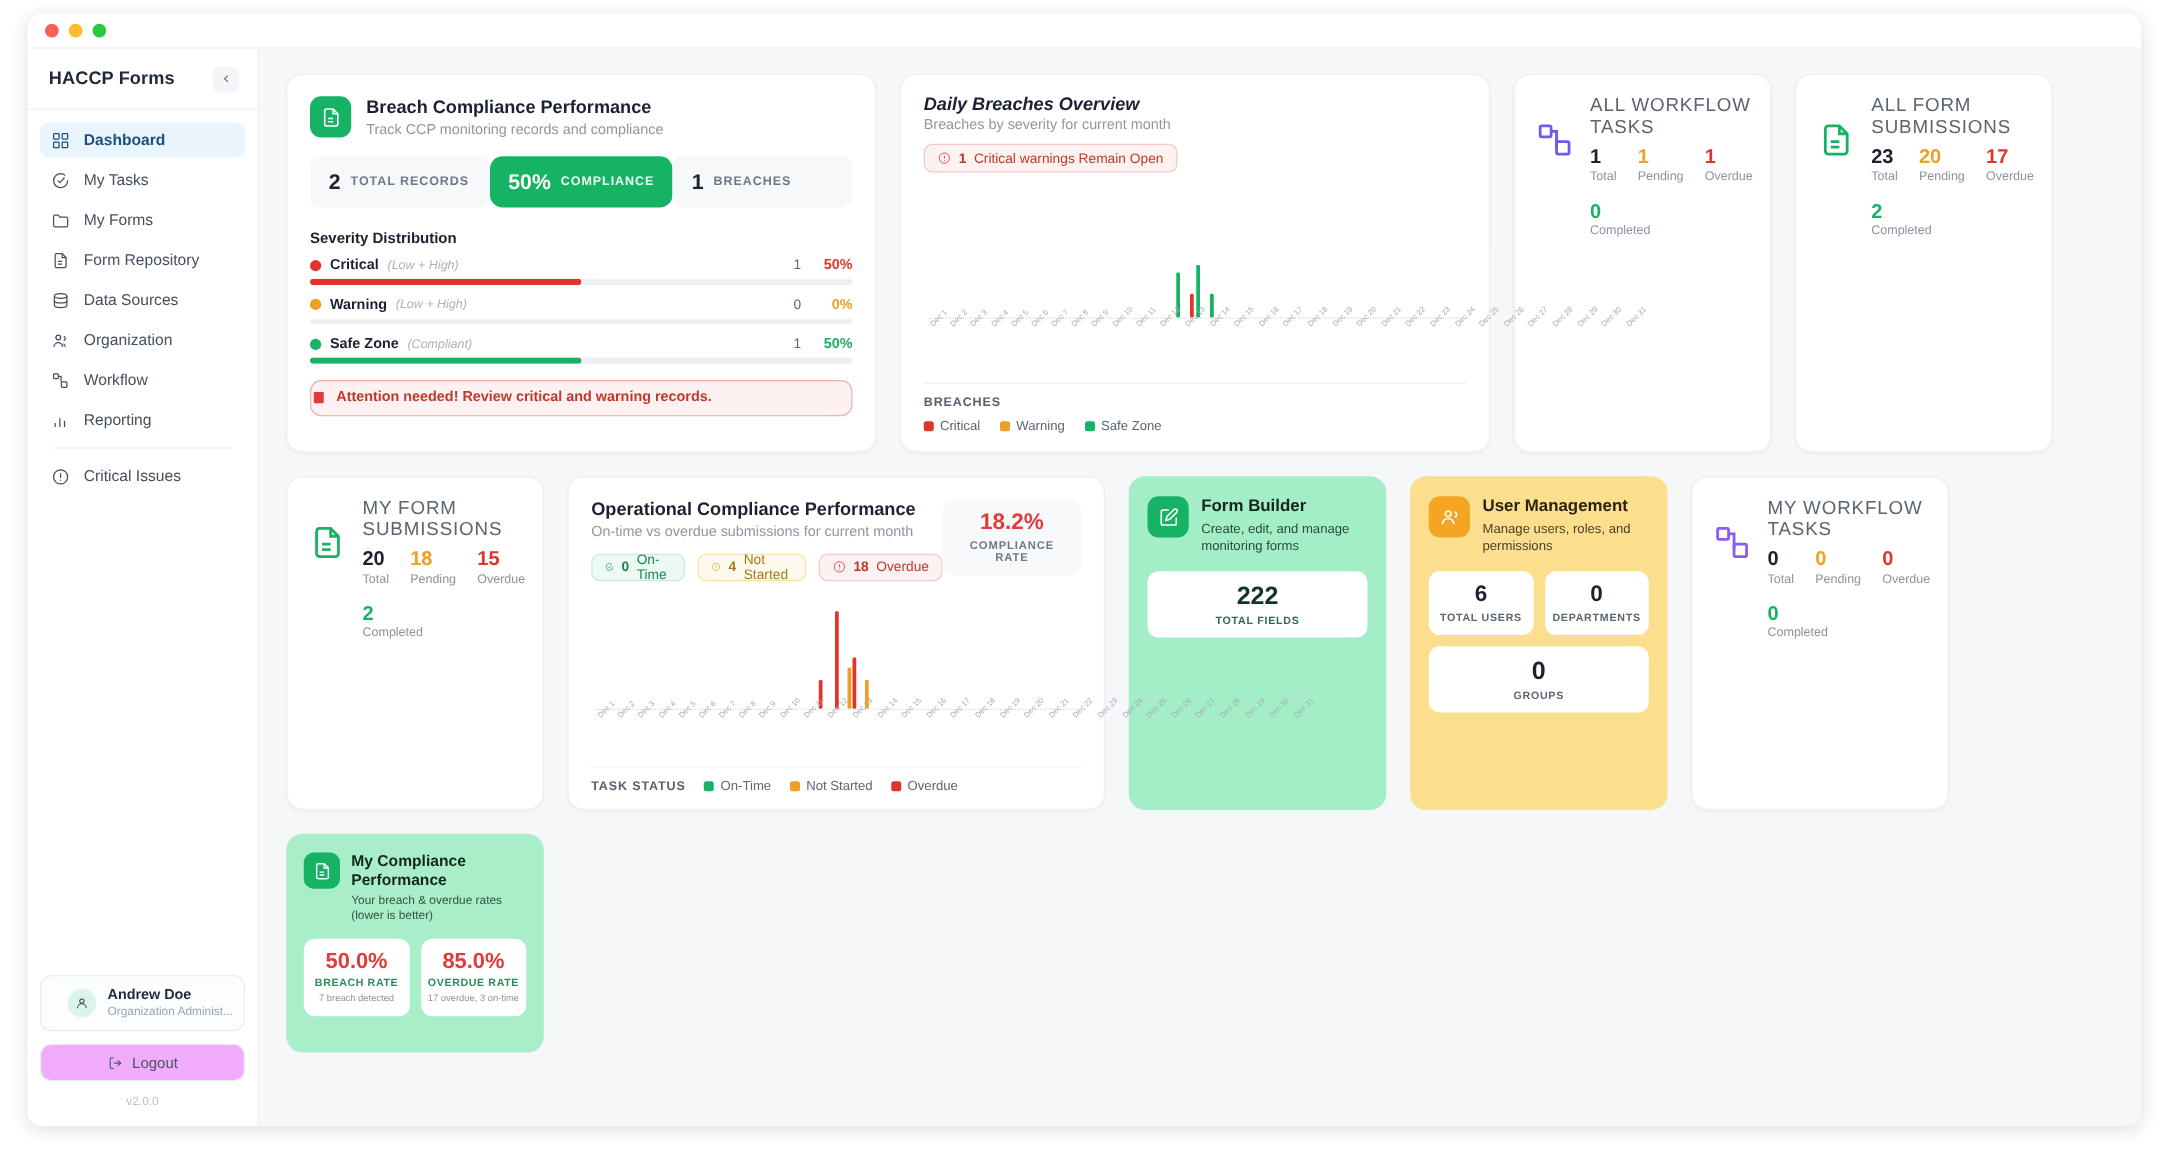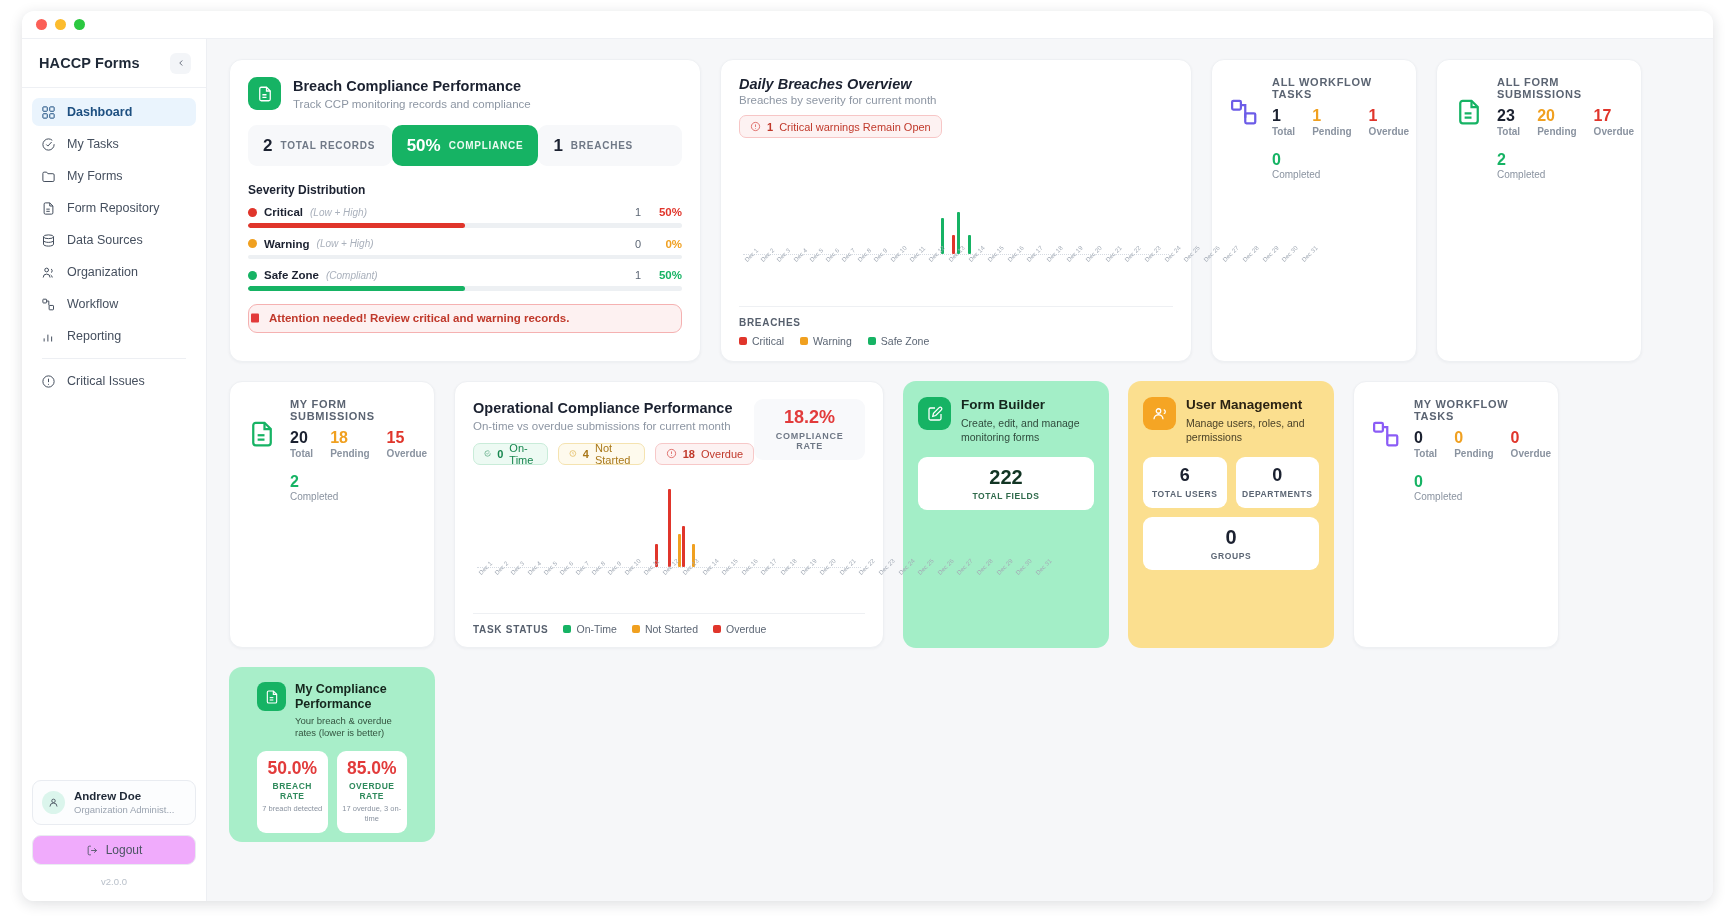--- a/index.html
+++ b/index.html
@@ -65,21 +65,21 @@
   }
   .nav-item.active { background: #eaf4fd; color: #1d4f80; font-weight: 600; }
   .nav-icon { width: 15px; height: 15px; display: flex; align-items: center; justify-content: center; flex-shrink: 0; }
   .nav-icon svg { width: 15px; height: 15px; stroke: currentColor; fill: none; stroke-width: 1.6; }
   .nav-sep { height: 1px; background: #edeff3; margin: 8px 10px; }
 
   .sidebar-foot { margin-top: auto; padding: 0 10px 14px 10px; }
   .profile {
     display: flex; align-items: center; gap: 9px;
     border: 1px solid #e9ecf1; border-radius: 9px;
-    padding: 8px 9px; margin-bottom: 10px; cursor: pointer;
+    padding: 8px 21px; margin-bottom: 10px; cursor: pointer;
     background: #fcfdfe;
   }
   .avatar {
     width: 23px; height: 23px; border-radius: 50%;
     background: #dbf5ec; display: flex; align-items: center; justify-content: center;
     flex-shrink: 0;
   }
   .avatar svg { width: 13px; height: 13px; stroke: #3b4453; fill: none; stroke-width: 1.5; }
   .pname { font-size: 11.5px; font-weight: 700; color: #1f2937; line-height: 1.25; }
   .prole { font-size: 9.5px; color: #9aa3b0; line-height: 1.3; white-space: nowrap; overflow: hidden; }
@@ -184,24 +184,24 @@
   .legend-title { font-size: 10px; font-weight: 700; letter-spacing: .7px; color: #565f6d; margin-bottom: 7px; }
   .legend-row { display: flex; gap: 16px; align-items: center; }
   .lg { display: flex; align-items: center; gap: 5px; font-size: 10.5px; color: #5c6674; }
   .lg i { width: 8px; height: 8px; border-radius: 2px; display: block; }
 
   
   .kpi { width: 206px; height: 303px; padding: 16px 15px; display: flex; gap: 11px; align-items: flex-start; }
   .kpi-ic { width: 34px; height: 34px; flex-shrink: 0; display: flex; align-items: center; justify-content: center; margin-top: 19px; }
   .kpi-ic svg { width: 30px; height: 30px; fill: none; stroke-width: 1.8; }
   .kpi-body { flex: 1; }
-  .kpi-title { font-size: 11px; font-weight: 700; letter-spacing: .7px; color: #5b6personal; color:#5b6472; margin-bottom: 7px; }
+  .kpi-title { font-size: 15px; font-weight: 400; letter-spacing: .7px; color: #5b6personal; color:#5b6472; margin-bottom: 7px; }
   .kpi-nums { display: flex; gap: 17px; }
   .kpi-col .n { font-size: 16px; font-weight: 700; line-height: 1.1; }
-  .kpi-col .l { font-size: 10px; color: #8a93a0; margin-top: 1px; font-weight: bold; }
+  .kpi-col .l { font-size: 10px; color: #8a93a0; margin-top: 1px; }
   .kpi-done { margin-top: 14px; }
   .kpi-done .n { font-size: 16px; font-weight: 700; color: #16b364; line-height: 1.1; }
   .kpi-done .l { font-size: 10px; color: #8a93a0; margin-top: 1px; }
 
   
   .mfs { width: 206px; height: 267px; padding: 16px 15px; display: flex; gap: 11px; align-items: flex-start; }
 
   .ocp { width: 430px; height: 267px; padding: 17px 18px 12px 18px; display: flex; flex-direction: column; }
   .ocp-top { display: flex; justify-content: space-between; align-items: flex-start; }
   .chips { display: flex; gap: 10px; margin-top: 11px; }
@@ -239,21 +239,21 @@
     flex: 1; background: #ffffff; border-radius: 9px;
     padding: 9px 4px; text-align: center;
   }
   .tile .tn { font-size: 18px; font-weight: 700; color: #123524; line-height: 1.1; }
   .tile .tl { font-size: 8.5px; font-weight: 700; letter-spacing: .6px; color: #2f6a4b; margin-top: 3px; }
   .action.yellow .tile .tn { color: #1b2130; }
   .action.yellow .tile .tl { color: #5c6674; }
   .tile.wide { flex: none; width: 100%; }
 
   
-  .mcp { width: 206px; height: 175px; border-radius: 13px; background: #a8eec9; padding: 15px 28px; }
+  .mcp { width: 206px; height: 175px; border-radius: 13px; background: #a8eec9; padding: 15px 14px; }
   .mcp-head { display: flex; gap: 9px; align-items: flex-start; margin-bottom: 11px; }
   .mcp-title { font-size: 12.5px; font-weight: 700; color: #15261d; line-height: 1.22; }
   .mcp-sub { font-size: 9.5px; color: #33533f; margin-top: 2px; line-height: 1.35; }
   .rate-tiles { display: flex; gap: 9px; }
   .rtile { flex: 1; background: #fff; border-radius: 9px; padding: 8px 5px 9px; text-align: center; }
   .rtile .rn { font-size: 17.5px; font-weight: 700; color: #e23b3b; line-height: 1.1; }
   .rtile .rl { font-size: 8.5px; font-weight: 700; letter-spacing: .5px; color: #2f8a5c; margin-top: 3px; }
   .rtile .rd { font-size: 7.5px; color: #8a93a0; margin-top: 3px; line-height: 1.3; }
 </style>
 </head>

